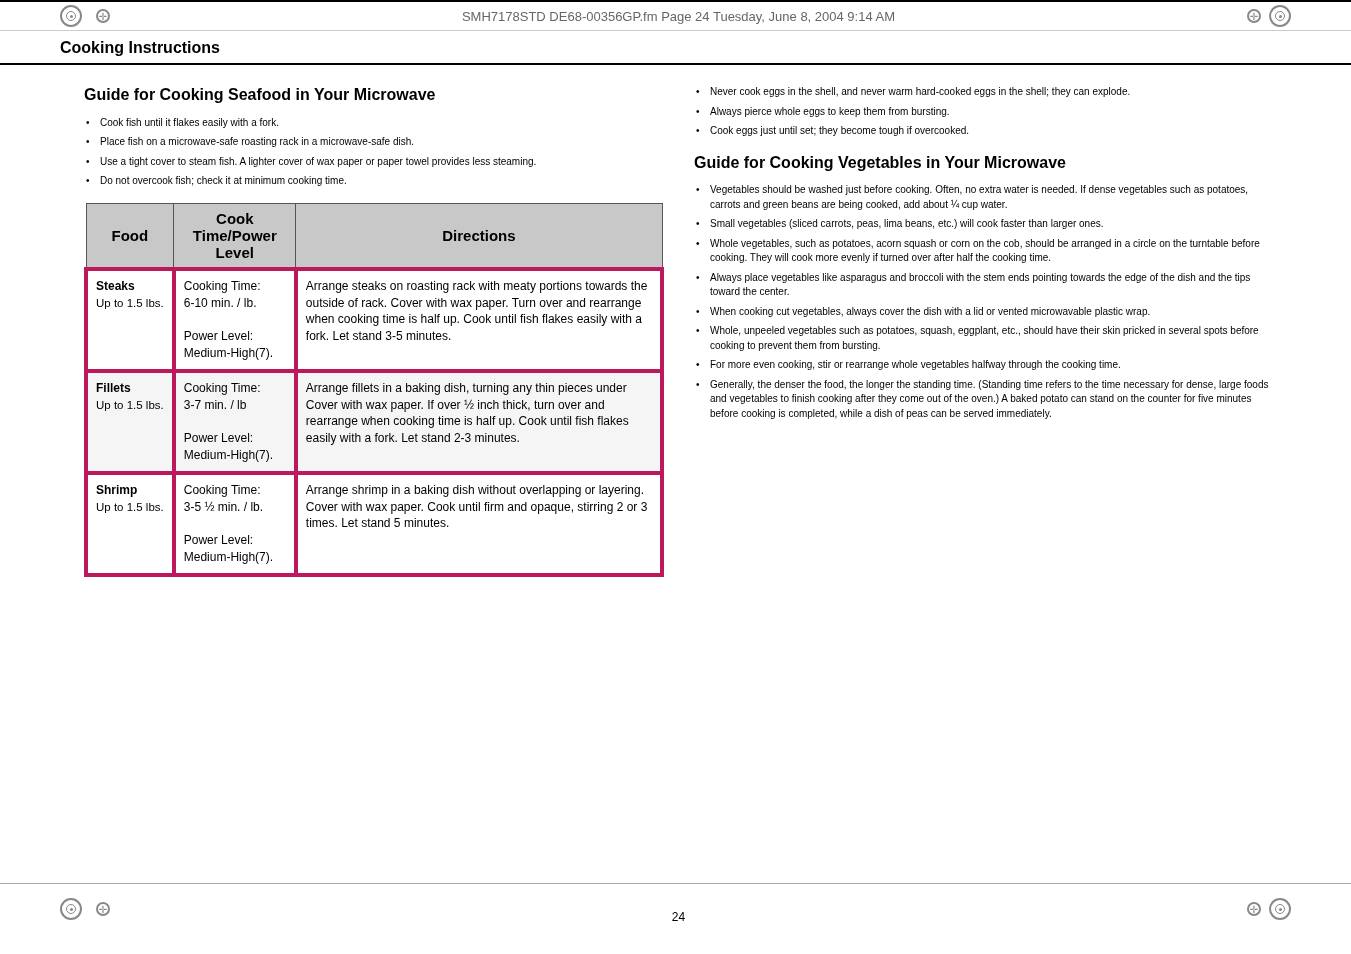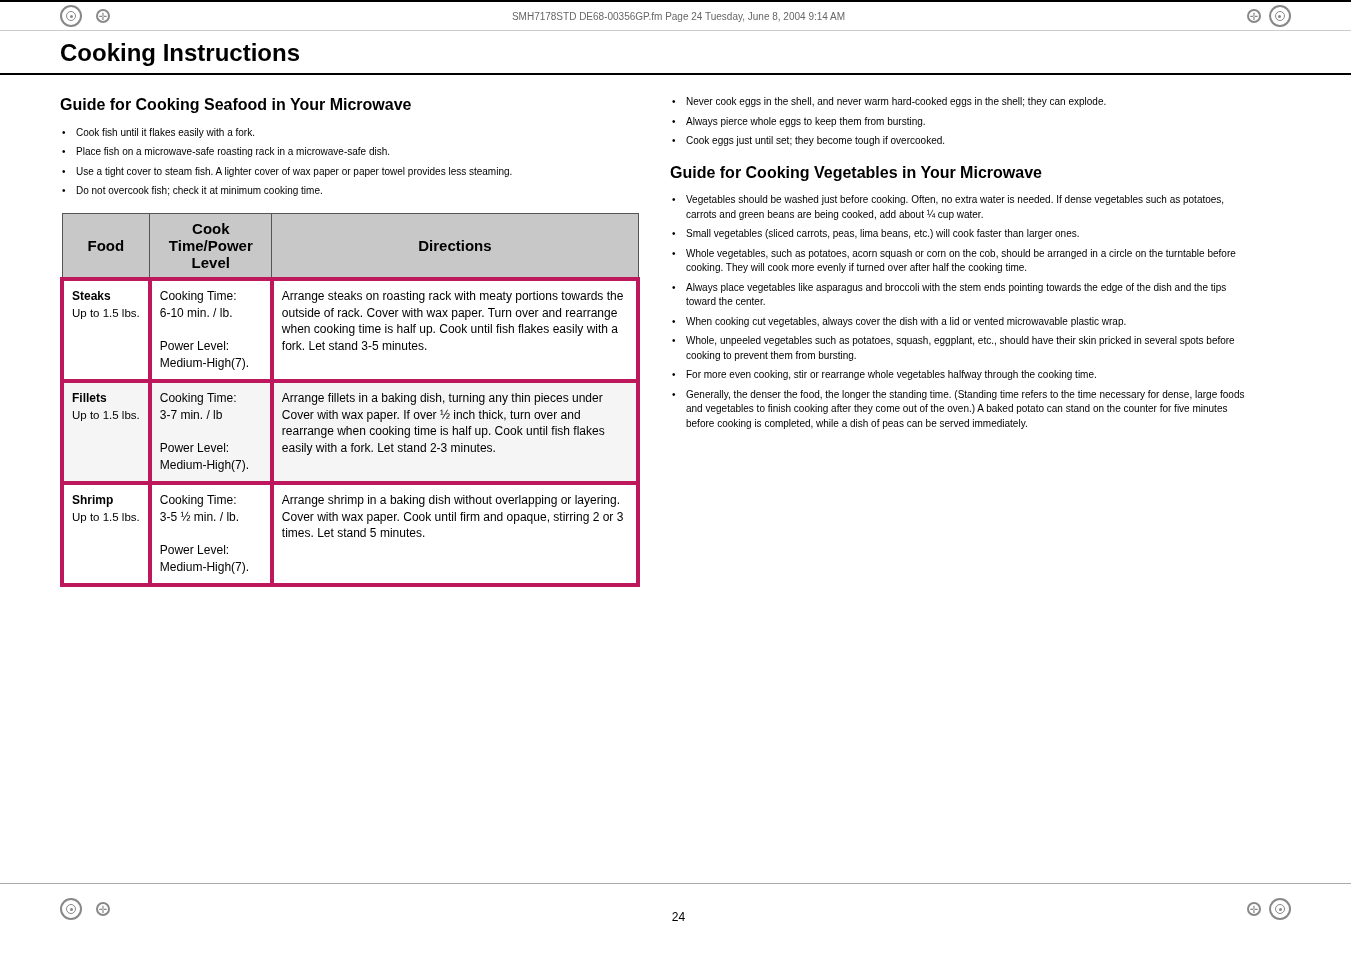--- a/index.html
+++ b/index.html
@@ -28,42 +28,43 @@
       border-bottom: 1px solid #ccc;
       padding: 3px 60px;
       font-size: 10px;
       color: #555;
       display: flex;
       align-items: center;
       justify-content: space-between;
       position: relative;
     }
     .top-bar-text {
-      font-size: 10px;
+      font-size: 13px;
       color: #666;
     }
 
     
     .page-title-bar {
       border-bottom: 2px solid #000;
       padding: 8px 60px 6px 60px;
-      font-size: 24px;
+      font-size: 16px;
       font-weight: bold;
     }
 
     
     .main-content {
       display: flex;
       padding: 20px 60px 20px 60px;
       gap: 30px;
     }
 
     .left-column {
       flex: 1;
       max-width: 580px;
+      margin-left: 24px;
     }
 
     .right-column {
       flex: 1;
       max-width: 580px;
     }
 
     
     .section-heading {
       font-size: 16px;

